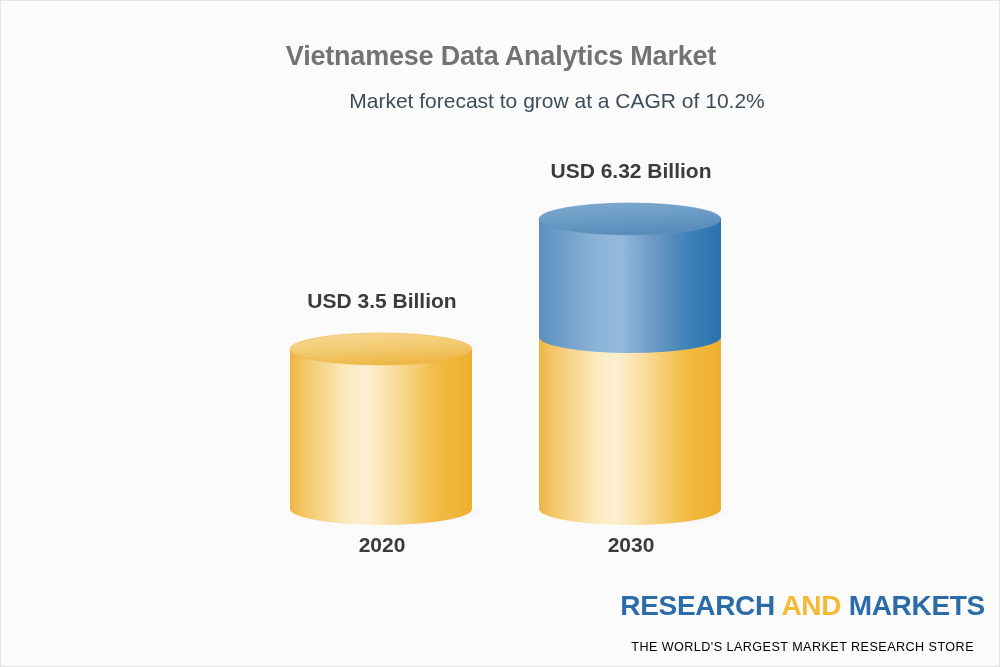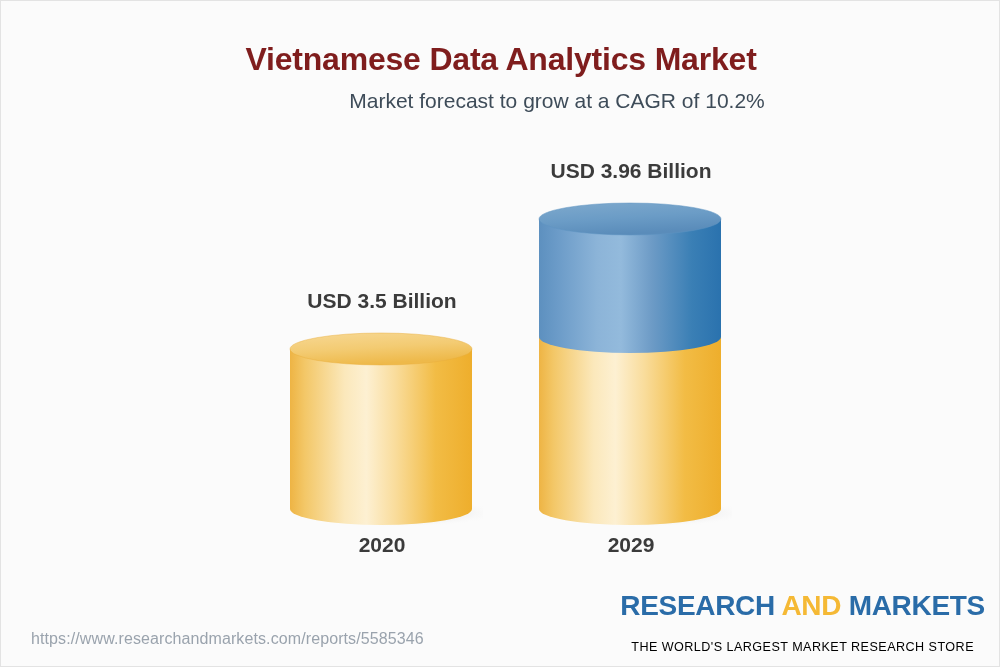--- a/index.html
+++ b/index.html
@@ -23,23 +23,23 @@
     overflow: hidden;
   }
 
   
   .chart-title {
     position: absolute;
     top: 40px;
     left: 0;
     width: 1000px;
     text-align: center;
-    font-size: 32px;
-    font-weight: bold;
-    color: #7f1d1d;
+    font-size: 27px;
+    font-weight: bold;
+    color: #737373;
     letter-spacing: -0.2px;
   }
   .chart-subtitle {
     position: absolute;
     top: 88px;
     left: 8px;
     width: 1000px;
     text-align: center;
     font-size: 21px;
     font-weight: normal;
@@ -150,21 +150,21 @@
         <ellipse cx="118" cy="186" rx="100" ry="14" fill="url(#shadow1)"></ellipse>
         <path d="M 7,22 L 7,182 A 91,16 0 0 0 189,182 L 189,22 Z" fill="url(#yellowSide)"></path>
         <ellipse cx="98" cy="22" rx="91" ry="16" fill="url(#yellowTop)"></ellipse>
         <ellipse cx="98" cy="22" rx="91" ry="16" fill="none" stroke="#e9ae3a" stroke-opacity="0.45" stroke-width="1"></ellipse>
       </svg>
 
       <div class="cat-label" style="left:251px; top:532px;">2020</div>
     </div>
 
     <div class="bar-group">
-      <div class="value-label" style="left:500px; top:158px;">USD 3.96 Billion</div>
+      <div class="value-label" style="left:500px; top:158px;">USD 6.32 Billion</div>
 
       <svg class="cyl-svg" style="left:531px; top:196px;" width="200" height="330">
         <defs>
           <linearGradient id="yellowSide2" x1="0" y1="0" x2="1" y2="0">
             <stop offset="0%" stop-color="#eeb444"></stop>
             <stop offset="8%" stop-color="#f3c767"></stop>
             <stop offset="30%" stop-color="#fbe8bb"></stop>
             <stop offset="42%" stop-color="#fdf0d2"></stop>
             <stop offset="58%" stop-color="#f9dc9b"></stop>
             <stop offset="80%" stop-color="#f2bc45"></stop>
@@ -192,24 +192,23 @@
         </defs>
         <ellipse cx="118" cy="316" rx="100" ry="14" fill="url(#shadow2)"></ellipse>
 
         <path d="M 7,140 L 7,312 A 91,16 0 0 0 189,312 L 189,140 Z" fill="url(#yellowSide2)"></path>
 
         <path d="M 7,22 L 7,140 A 91,16 0 0 0 189,140 L 189,22 Z" fill="url(#blueSide)"></path>
         <ellipse cx="98" cy="22" rx="91" ry="16" fill="url(#blueTop)"></ellipse>
         <ellipse cx="98" cy="22" rx="91" ry="16" fill="none" stroke="#5e93c2" stroke-opacity="0.5" stroke-width="1"></ellipse>
       </svg>
 
-      <div class="cat-label" style="left:500px; top:532px;">2029</div>
+      <div class="cat-label" style="left:500px; top:532px;">2030</div>
     </div>
   </div>
 
-  <div class="footer-url">https://www.researchandmarkets.com/reports/5585346</div>
 
   <div class="logo">
     <div class="logo-main"><span>RESEARCH </span><span class="logo-and">AND</span><span> MARKETS</span></div>
     <div class="logo-tag">THE WORLD'S LARGEST MARKET RESEARCH STORE</div>
   </div>
 
 </div>
 
 </body></html>

